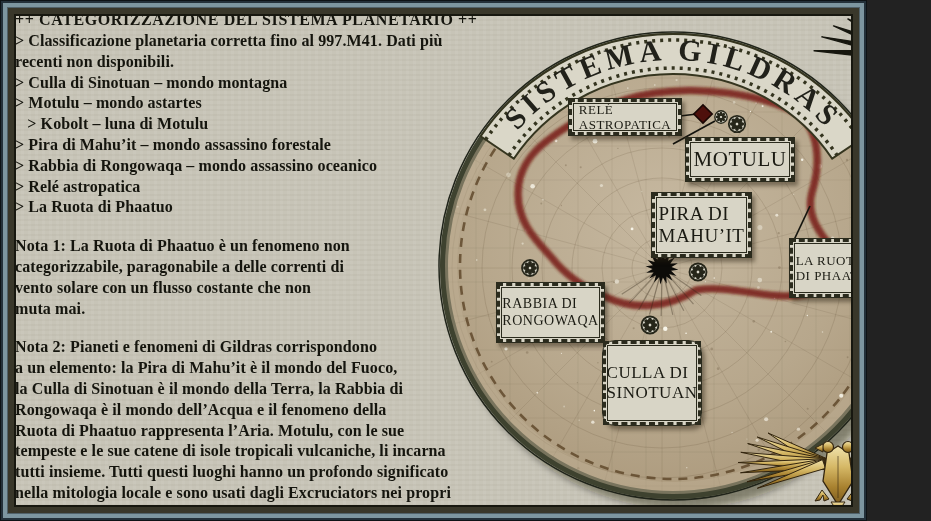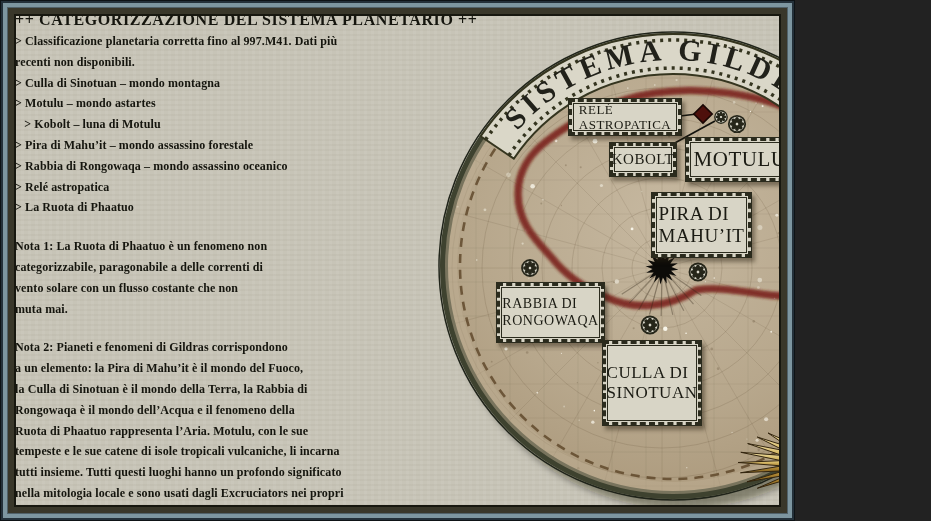--- a/index.html
+++ b/index.html
@@ -1,48 +1,48 @@
 <!DOCTYPE html>
 <html><head>
 <meta charset="utf-8">
 <style>
   html,body{margin:0;padding:0;background:#222;}
-  .page{position:relative;width:795px;height:521px;overflow:hidden;
+  .page{position:relative;width:861px;height:521px;overflow:hidden;
     background:
       repeating-linear-gradient(0deg, rgba(110,100,80,.05) 0 2px, rgba(0,0,0,0) 2px 5px),
       repeating-linear-gradient(90deg, rgba(255,255,255,.05) 0 3px, rgba(0,0,0,0) 3px 7px),
       #c7c4b7;
-    font-family:"Liberation Serif","DejaVu Serif",serif;}
+    font-family:"Liberation Serif","DejaVu Serif",serif;padding-left:6px;}
   .page::after{content:"";position:absolute;inset:0;pointer-events:none;z-index:50;
     box-shadow:
       inset 0 0 0 1px #0e1316,
       inset 0 0 0 3px #24313a,
       inset 0 0 0 7px #7d96a0,
       inset 0 0 0 8px #51626a,
       inset 0 0 0 14px #39372a,
       inset 0 0 0 16px #17170f;}
   .panel{position:absolute;left:15px;top:8px;width:515px;z-index:4;color:#15150e;}
   .panel .title{font-size:16px;font-weight:700;letter-spacing:.6px;line-height:23px;white-space:pre;}
-  .panel .block{font-size:12px;font-weight:700;line-height:20.8px;white-space:pre;letter-spacing:.1px;}
+  .panel .block{font-size:16px;font-weight:700;line-height:20.8px;white-space:pre;letter-spacing:.1px;}
   .panel .nota{margin-top:18px;}
   .map-svg{position:absolute;left:0;top:0;z-index:1;}
   svg text{font-family:"Liberation Serif","DejaVu Serif",serif;font-weight:700;}
   .map-box{position:absolute;z-index:5;background:#d8d5c6;border:1px solid #2b2b1d;
     box-shadow:3px 4px 4px rgba(40,30,15,.45);display:flex;align-items:center;justify-content:center;}
   .map-box::before{content:"";position:absolute;inset:0;border:3px dashed #2b2b1d;}
   .map-box::after{content:"";position:absolute;inset:4px;border:1px solid #2b2b1d;}
   .map-box span{position:relative;z-index:2;white-space:pre-line;
     color:#1b1b13;font-weight:400;line-height:1.18;letter-spacing:.5px;}
   #box-rele{left:568px;top:98px;width:112px;height:36px;font-size:13px;}
   #box-kobolt{left:609px;top:142px;width:66px;height:33px;font-size:15px;}
   #box-motulu{left:685px;top:137px;width:108px;height:43px;font-size:21px;}
   #box-pira{left:651px;top:192px;width:99px;height:64px;font-size:19px;}
   #box-ruota{left:789px;top:238px;width:94px;height:58px;font-size:13px;}
   #box-rabbia{left:486px;top:282px;width:107px;height:59px;font-size:14px;margin-left:10px;}
-  #box-culla{left:602px;top:340px;width:98px;height:84px;font-size:17px;}
+  #box-culla{left:602px;top:340px;width:98px;height:84px;font-size:17px;border-radius:13px;}
 </style>
 </head>
 <body>
 
 <div class="page">
 
   <div class="panel">
     <div class="title">++ CATEGORIZZAZIONE DEL SISTEMA PLANETARIO ++</div>
     <div class="block">&gt; Classificazione planetaria corretta fino al 997.M41. Dati più
 recenti non disponibili.
@@ -403,23 +403,20 @@
         <path d="M822,490 l-7,11 l5,-1 l3,-5 l1,6 l5,-2 Z" fill="url(#gold)" stroke="#33250f" stroke-width="1"></path>
         <path d="M854,490 l7,11 l-5,-1 l-3,-5 l-1,6 l-5,-2 Z" fill="url(#gold)" stroke="#33250f" stroke-width="1"></path>
         <line x1="838" y1="456" x2="838" y2="498" stroke="#33250f" stroke-width="1" opacity="0.6"></line>
       </g>
   </svg>
 
   <div class="map-box" id="box-rele">
       <span>RELÉ
 ASTROPATICA</span>
     </div>
-  <div class="map-box" id="box-kobolt">
-      <span>KOBOLT</span>
-    </div>
   <div class="map-box" id="box-pira">
       <span>PIRA DI
 MAHU’IT</span>
     </div>
   <div class="map-box" id="box-motulu">
       <span>MOTULU</span>
     </div>
   <div class="map-box" id="box-ruota">
       <span>LA RUOTA
 DI PHAATUO</span>

